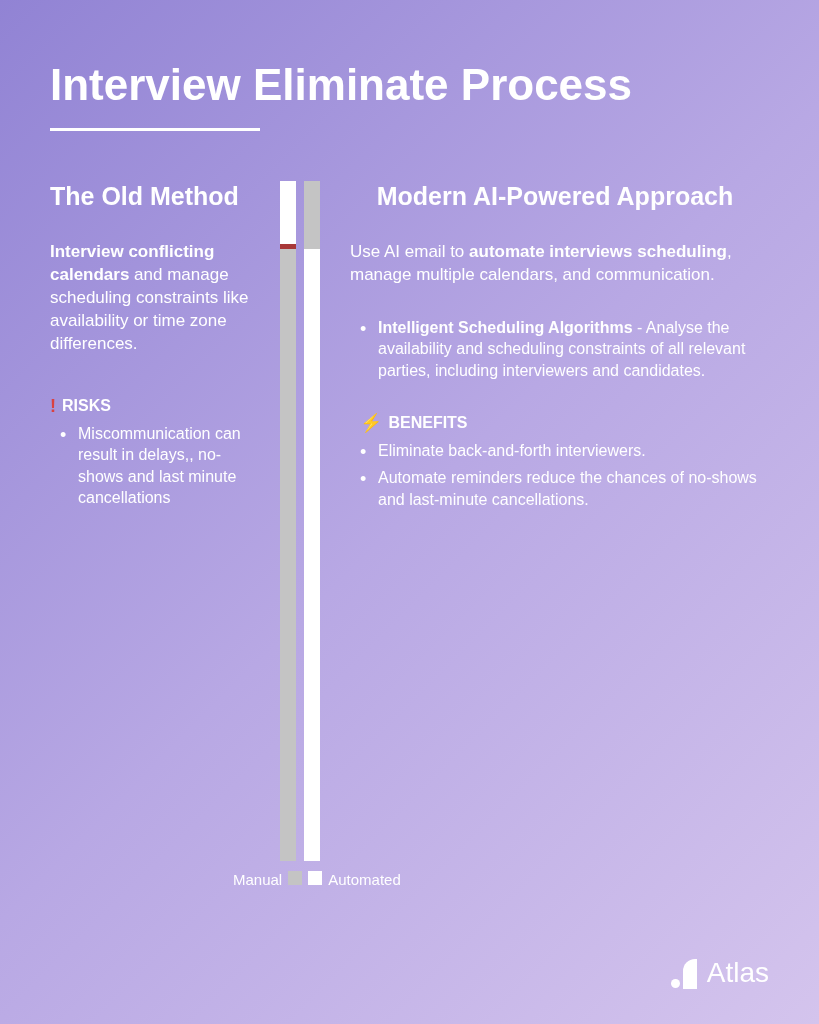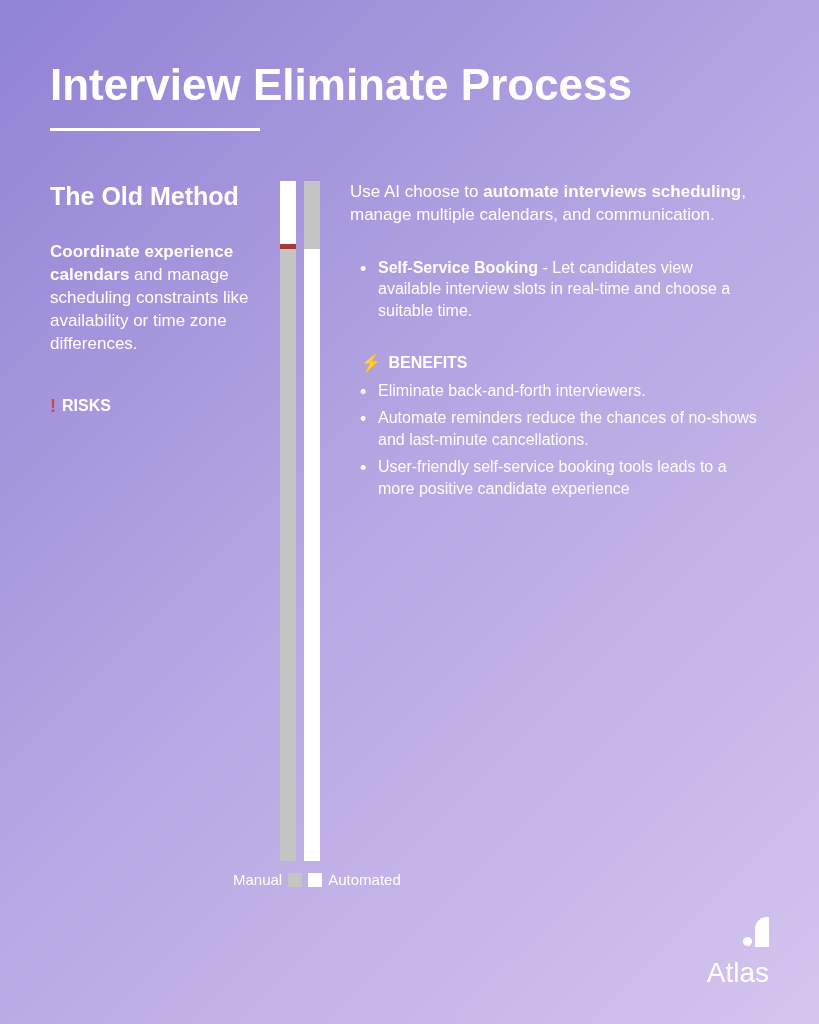--- a/index.html
+++ b/index.html
@@ -139,38 +139,36 @@
     }
     .icon-bolt {
       color: #f5a623;
       font-size: 18px;
     }
     .bar-labels {
       position: absolute;
       top: 690px;
       left: 183px;
       display: flex;
-      align-items: center;
       gap: 6px;
       font-size: 15px;
     }
     .bar-labels .sq {
       width: 14px;
       height: 14px;
     }
     .sq-manual { background: #c4c4c4; }
     .sq-auto { background: #ffffff; }
     .logo {
       position: absolute;
       bottom: 35px;
       right: 50px;
       display: flex;
       align-items: flex-end;
       gap: 10px;
-      flex-direction: column;
     }
     .logo-text {
       font-size: 28px;
       font-weight: 500;
     }
     .logo-mark {
       display: flex;
       align-items: flex-end;
       gap: 3px;
     }
@@ -192,50 +190,51 @@
 </head>
 <body>
 
 <h1 class="title">Interview Eliminate Process</h1>
 <div class="title-underline"></div>
 
 <div class="columns">
   <div class="col-left">
     <h2 class="col-heading">The Old Method</h2>
     <p class="body-text">
-      <b>Coordinate experience calendars</b><span> and manage scheduling constraints like availability or time zone differences.</span>
+      <b>Interview conflicting calendars</b><span> and manage scheduling constraints like availability or time zone differences.</span>
     </p>
     <div class="section-label risks-label">
       <span class="icon-exclaim">!</span>
       <span>RISKS</span>
     </div>
     <ul>
+      <li>Miscommunication can result in delays,, no-shows and last minute cancellations</li>
     </ul>
   </div>
 
   <div class="divider">
     <div class="bar bar-manual"></div>
     <div class="bar bar-auto"></div>
   </div>
 
   <div class="col-right">
+    <h2 class="col-heading">Modern AI-Powered Approach</h2>
     <p class="body-text">
-      <span>Use AI choose to </span><b>automate interviews scheduling</b><span>, manage multiple calendars, and communication.</span>
+      <span>Use AI email to </span><b>automate interviews scheduling</b><span>, manage multiple calendars, and communication.</span>
     </p>
     <ul>
-      <li><b>Self-Service Booking</b><span> - Let candidates view available interview slots in real-time and choose a suitable time.</span></li>
+      <li><b>Intelligent Scheduling Algorithms</b><span> - Analyse the availability and scheduling constraints of all relevant parties, including interviewers and candidates.</span></li>
     </ul>
     <div class="section-label benefits-label">
       <span class="icon-bolt">⚡</span>
       <span>BENEFITS</span>
     </div>
     <ul>
       <li>Eliminate back-and-forth interviewers.</li>
       <li>Automate reminders reduce the chances of no-shows and last-minute cancellations.</li>
-      <li>User-friendly self-service booking tools leads to a more positive candidate experience</li>
     </ul>
   </div>
 
   <div class="bar-labels">
     <span>Manual</span>
     <span class="sq sq-manual"></span>
     <span class="sq sq-auto"></span>
     <span>Automated</span>
   </div>
 </div>

